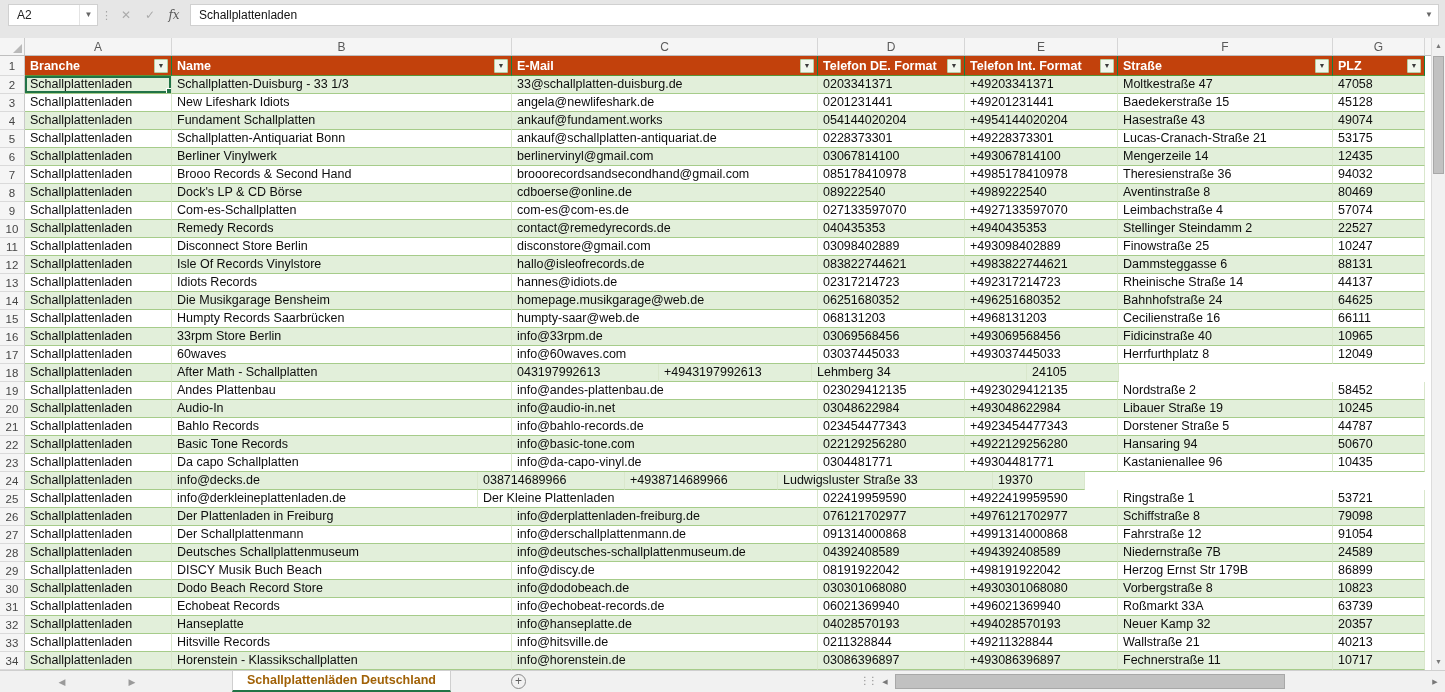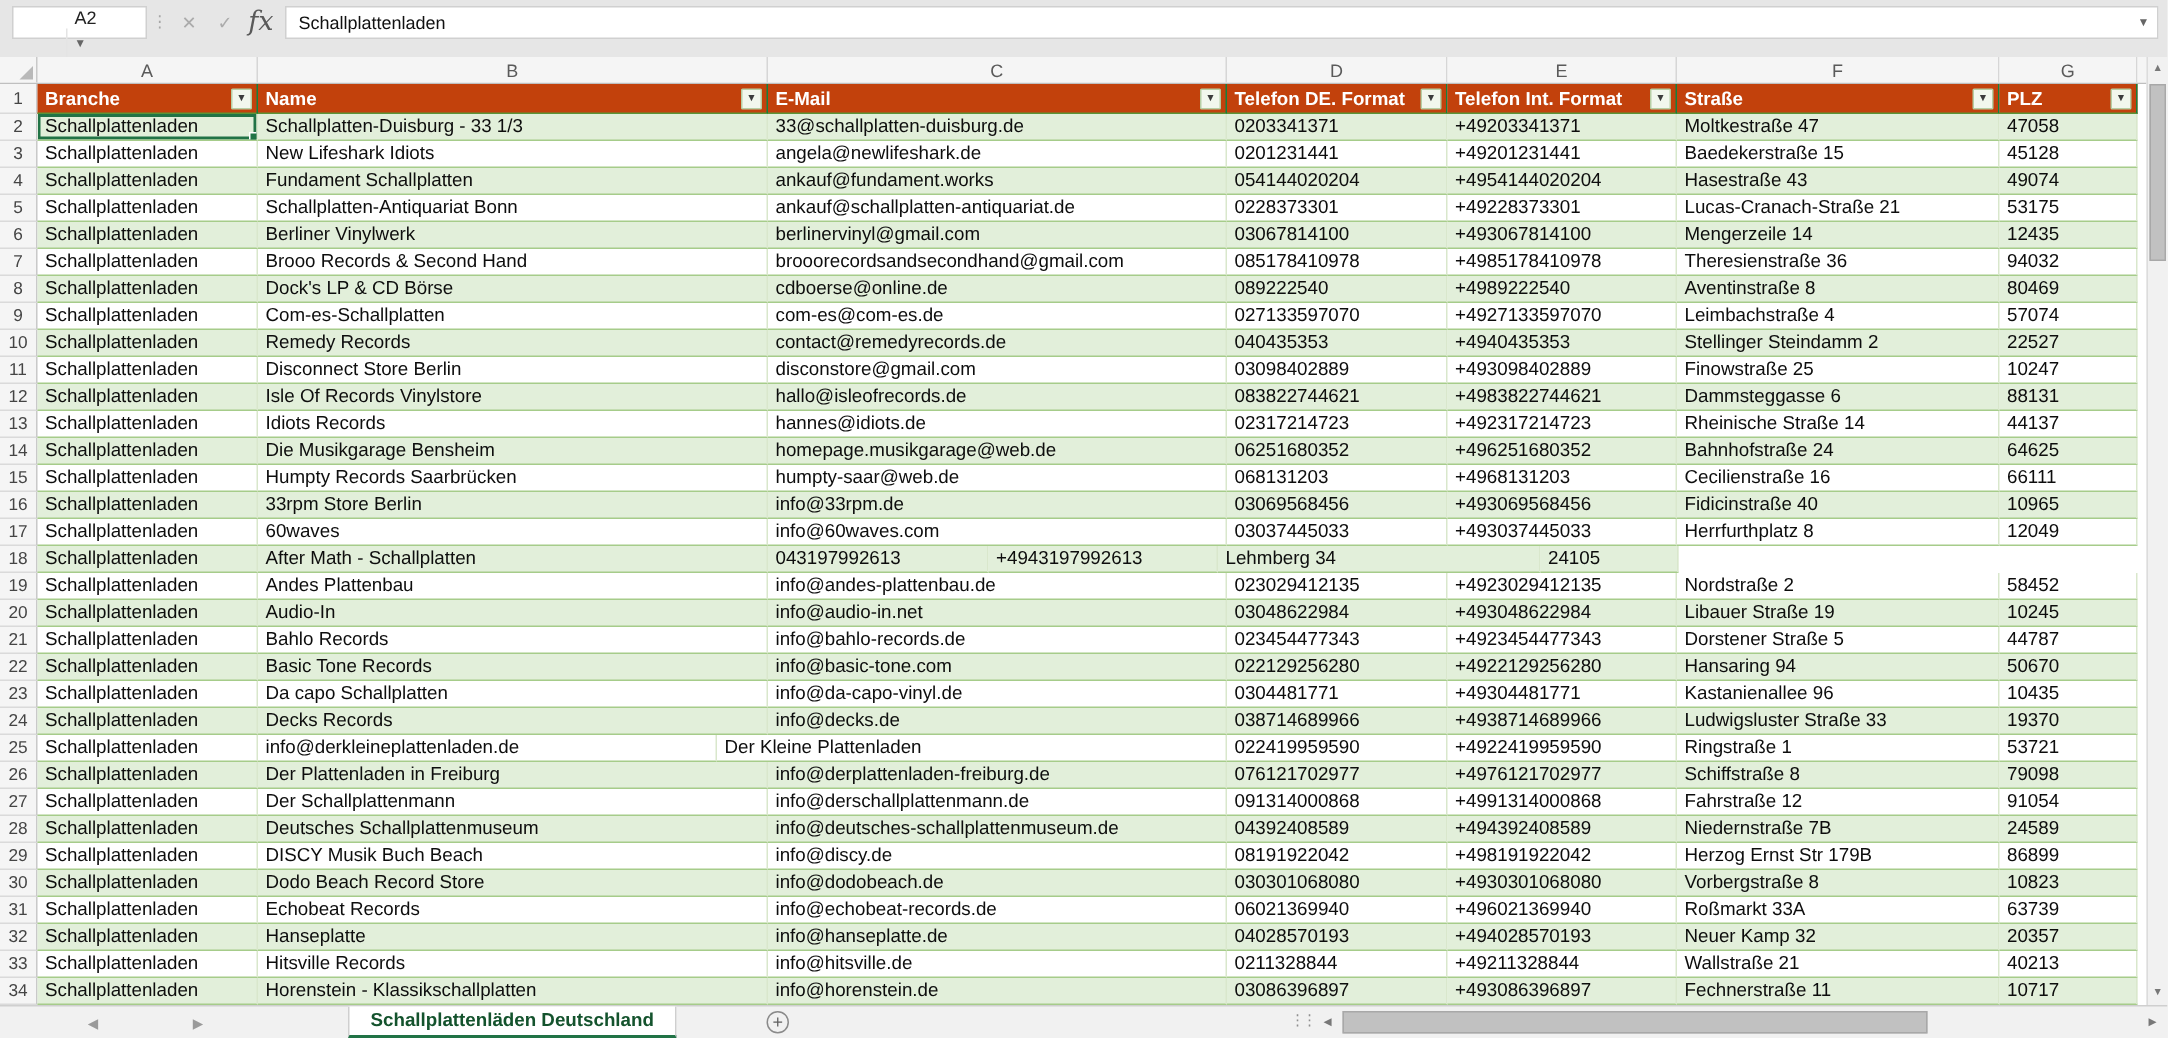--- a/index.html
+++ b/index.html
@@ -7,27 +7,27 @@
     width:1445px;height:692px;overflow:hidden;position:relative;
     background:#e6e6e6;
     font-family:"Liberation Sans","DejaVu Sans",sans-serif;
     font-size:12.5px;color:#1a1a1a;
     -webkit-font-smoothing:antialiased;
   }
   *{box-sizing:border-box;}
 
   
   .topbar{height:38px;background:#e6e6e6;display:flex;align-items:flex-start;padding:4px 6px 0 8px;}
-  .namebox{width:90px;height:22px;background:#fff;border:1px solid #d0d0d0;display:flex;align-items:center;flex-direction:column;}
+  .namebox{width:90px;height:22px;background:#fff;border:1px solid #d0d0d0;display:flex;align-items:center;}
   .namebox .nb-text{flex:1;padding-left:8px;font-size:12px;color:#222;}
   .namebox .nb-arrow{width:18px;text-align:center;color:#666;font-size:8px;border-left:1px solid #e4e4e4;height:100%;line-height:20px;}
   .fbdots{width:16px;text-align:center;color:#a6a6a6;font-size:11px;line-height:22px;letter-spacing:-1px;}
   .fbtns{display:flex;height:22px;align-items:center;}
   .fbtn{width:24px;text-align:center;color:#ababab;font-size:12px;line-height:22px;}
-  .fbtn.fx{color:#595959;font-family:"DejaVu Serif","Liberation Serif",serif;font-style:italic;font-size:18px;}
+  .fbtn.fx{color:#595959;font-family:"DejaVu Serif","Liberation Serif",serif;font-style:italic;font-size:12px;}
   .formulabox{flex:1;height:22px;background:#fff;border:1px solid #d0d0d0;display:flex;align-items:center;margin-left:4px;}
   .formulabox .f-text{flex:1;padding-left:8px;font-size:12px;color:#111;white-space:nowrap;overflow:hidden;}
   .fb-expand{width:18px;text-align:center;color:#666;font-size:8px;line-height:22px;}
 
   
   .grid{position:absolute;left:0;top:38px;width:1431px;background:#fff;}
   .w-rn{width:25px;} .w-a{width:147px;} .w-b{width:340px;} .w-c{width:306px;}
   .w-d{width:147px;} .w-e{width:153px;} .w-f{width:215px;} .w-g{width:92px;}
 
   .letters{display:flex;height:18px;background:#f5f5f5;border-bottom:1px solid #bfbfbf;}
@@ -61,21 +61,21 @@
   .vscroll .arr{position:absolute;left:0;width:13px;height:16px;color:#787878;font-size:7px;text-align:center;line-height:16px;}
   .vscroll .up{top:0;} .vscroll .down{bottom:0;}
   .vthumb{position:absolute;left:1px;top:18px;width:11px;height:118px;background:#c1c1c1;border:1px solid #a8a8a8;}
 
   
   .tabbar{position:absolute;left:0;bottom:0;width:1445px;height:22px;background:#f1f1f1;border-top:1px solid #cfcfcf;}
   .tnav{position:absolute;top:0;height:22px;line-height:22px;color:#9a9a9a;font-size:9px;width:20px;text-align:center;}
   .tnav.n1{left:52px;} .tnav.n2{left:122px;}
   .sheettab{position:absolute;left:232px;top:0;height:21px;background:#fff;
     border-left:1px solid #cfcfcf;border-right:1px solid #cfcfcf;border-bottom:2px solid #217346;
-    color:#14532d;font-weight:bold;font-size:12.5px;line-height:19px;padding:0 14px;white-space:nowrap;}
+    color:#a16207;font-weight:bold;font-size:12.5px;line-height:19px;padding:0 14px;white-space:nowrap;}
   .addsheet{position:absolute;left:310px;top:3px;width:15px;height:15px;border:1px solid #8a8a8a;border-radius:50%;
     color:#5f5f5f;font-size:12px;line-height:13px;text-align:center;}
   .tdots{position:absolute;left:860px;top:4px;color:#8f8f8f;font-size:10px;letter-spacing:-2px;}
   .hscroll{position:absolute;left:875px;top:1px;right:0;height:20px;background:#f1f1f1;}
   .hscroll .arr{position:absolute;top:0;width:16px;height:20px;color:#787878;font-size:7px;text-align:center;line-height:20px;}
   .hscroll .la{left:2px;} .hscroll .ra{right:2px;}
   .hthumb{position:absolute;left:20px;top:2px;width:390px;height:15px;background:#c1c1c1;border:1px solid #a8a8a8;}
 </style>
 </head>
 <body>
@@ -337,21 +337,20 @@
         <div class="cell w-b">Da capo Schallplatten</div>
         <div class="cell w-c">info@da-capo-vinyl.de</div>
         <div class="cell w-d">0304481771</div>
         <div class="cell w-e">+49304481771</div>
         <div class="cell w-f">Kastanienallee 96</div>
         <div class="cell w-g">10435</div>
       </div>
       <div class="row band">
         <div class="rn">24</div>
         <div class="cell w-a">Schallplattenladen</div>
-        <div class="cell w-b">Decks Records</div>
         <div class="cell w-c">info@decks.de</div>
         <div class="cell w-d">038714689966</div>
         <div class="cell w-e">+4938714689966</div>
         <div class="cell w-f">Ludwigsluster Straße 33</div>
         <div class="cell w-g">19370</div>
       </div>
       <div class="row">
         <div class="rn">25</div>
         <div class="cell w-a">Schallplattenladen</div>
         <div class="cell w-c">info@derkleineplattenladen.de</div>

